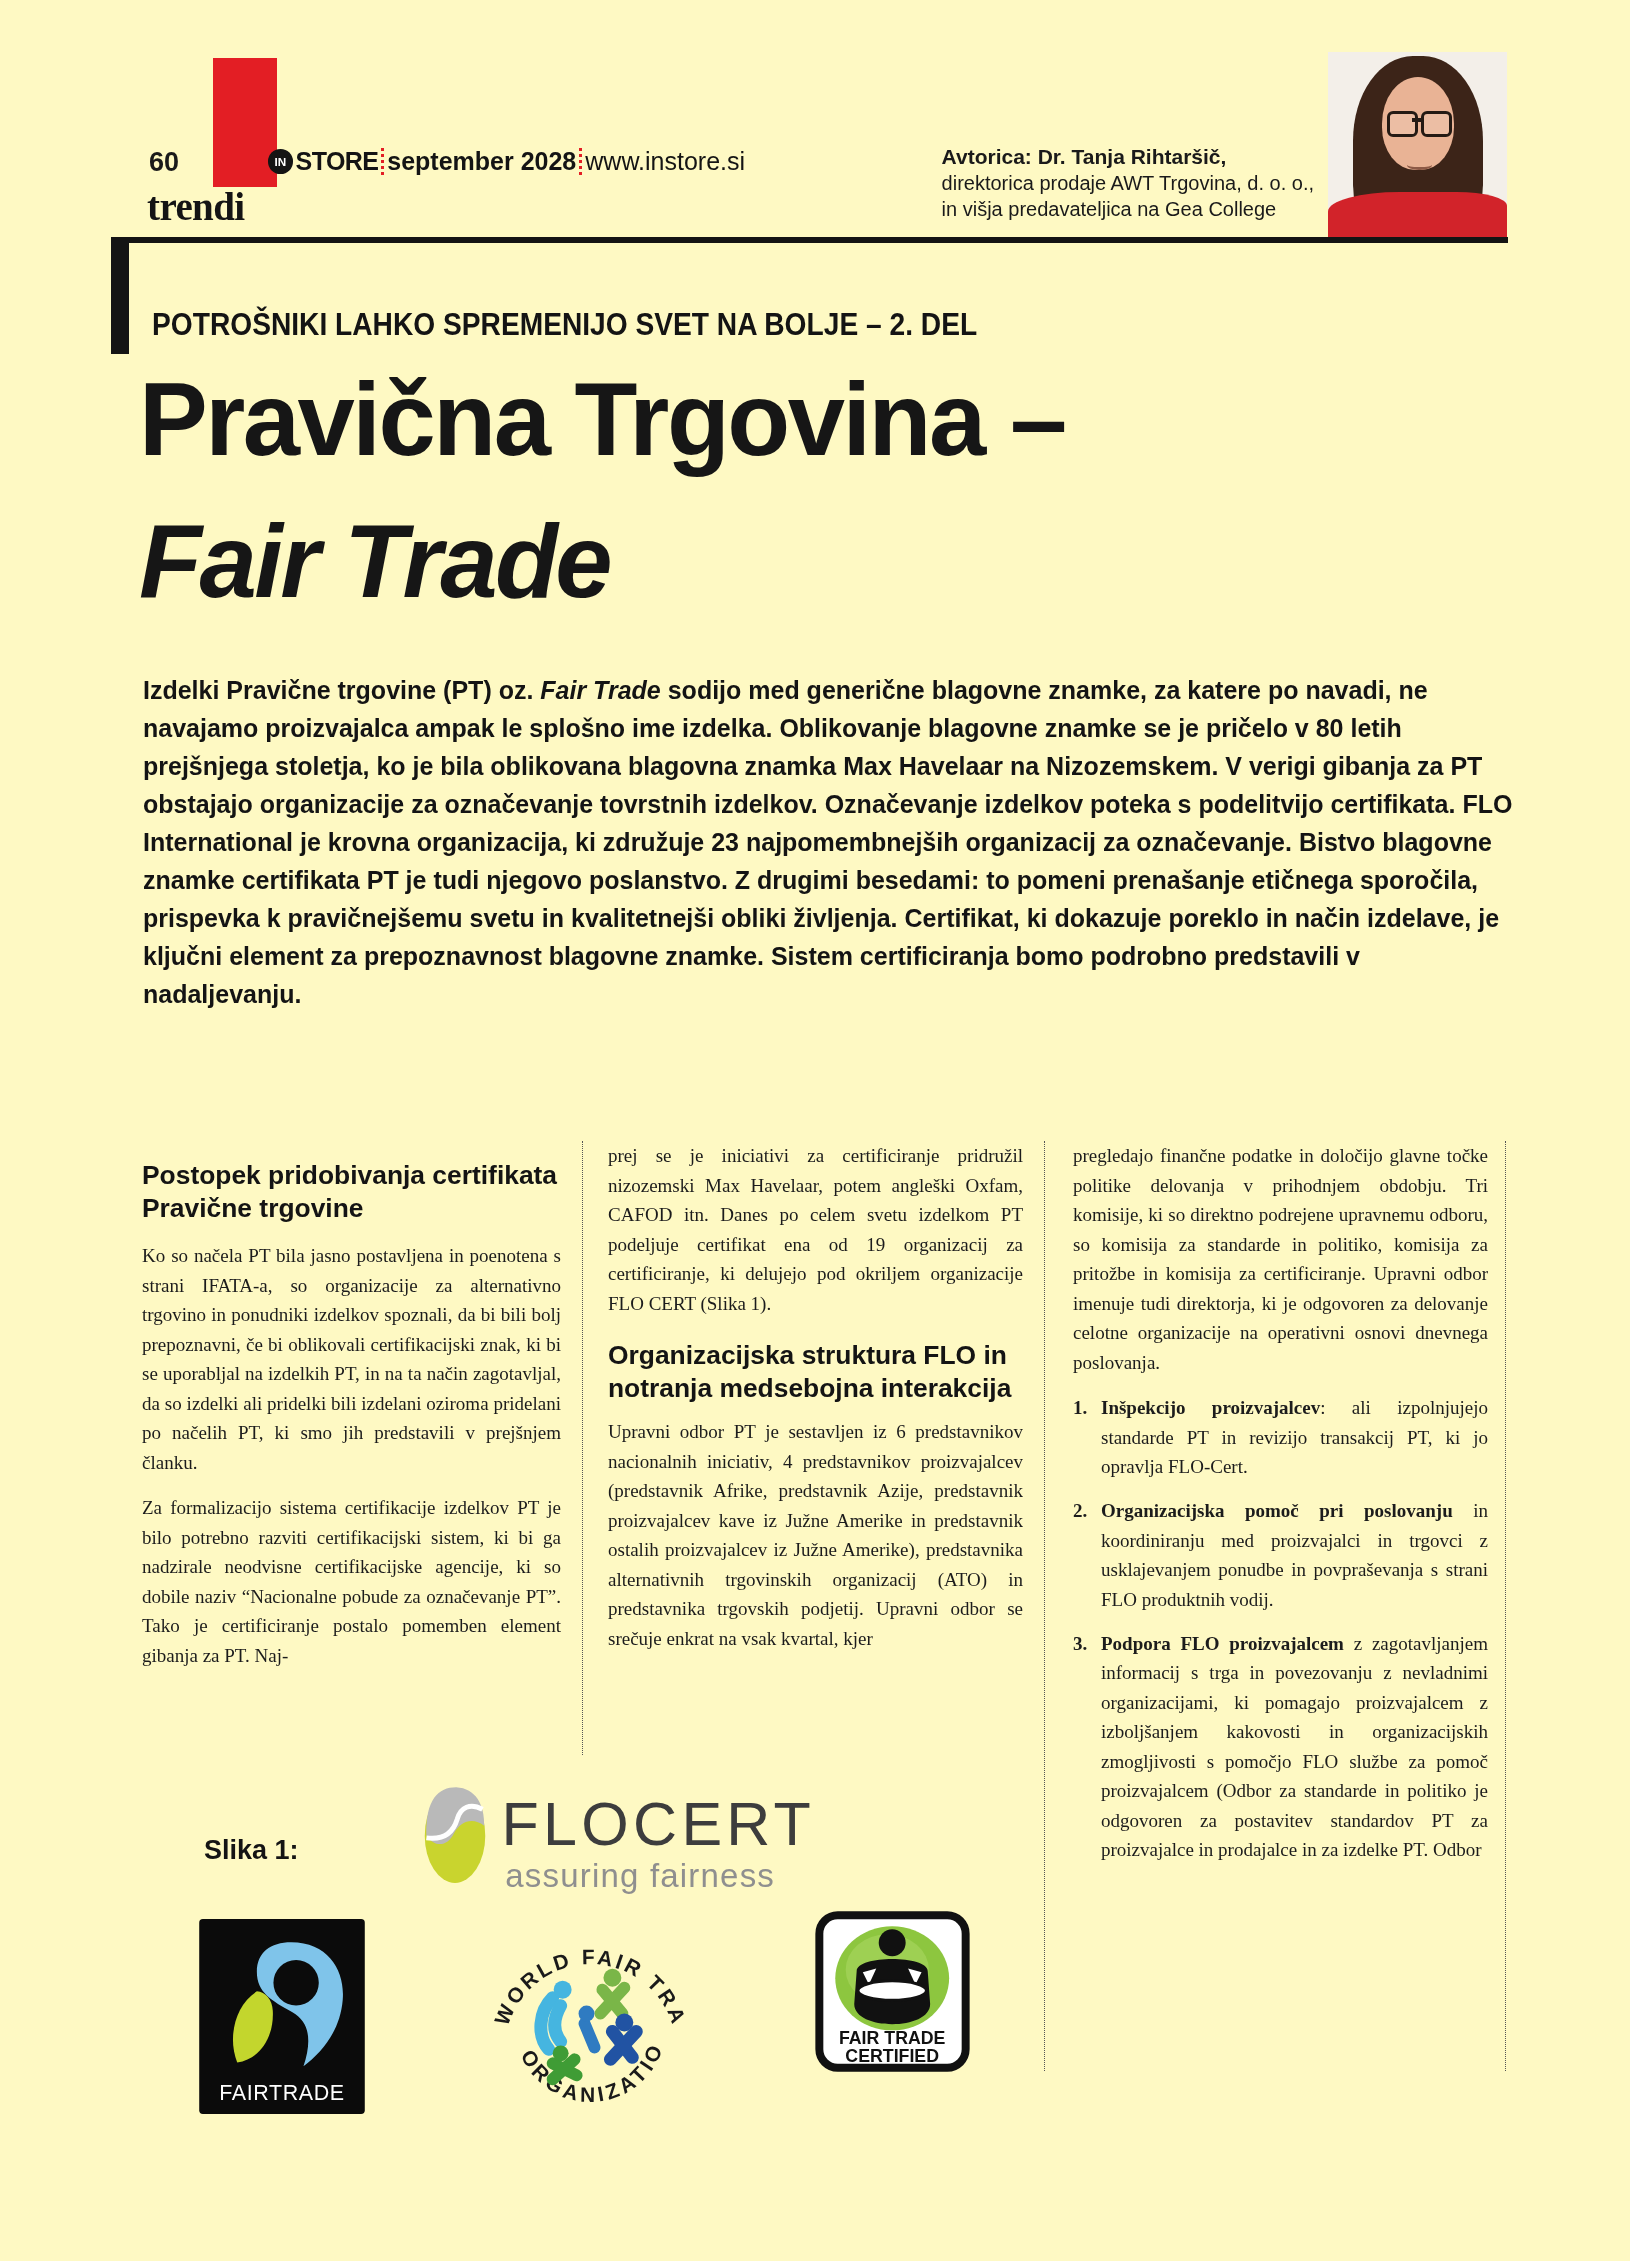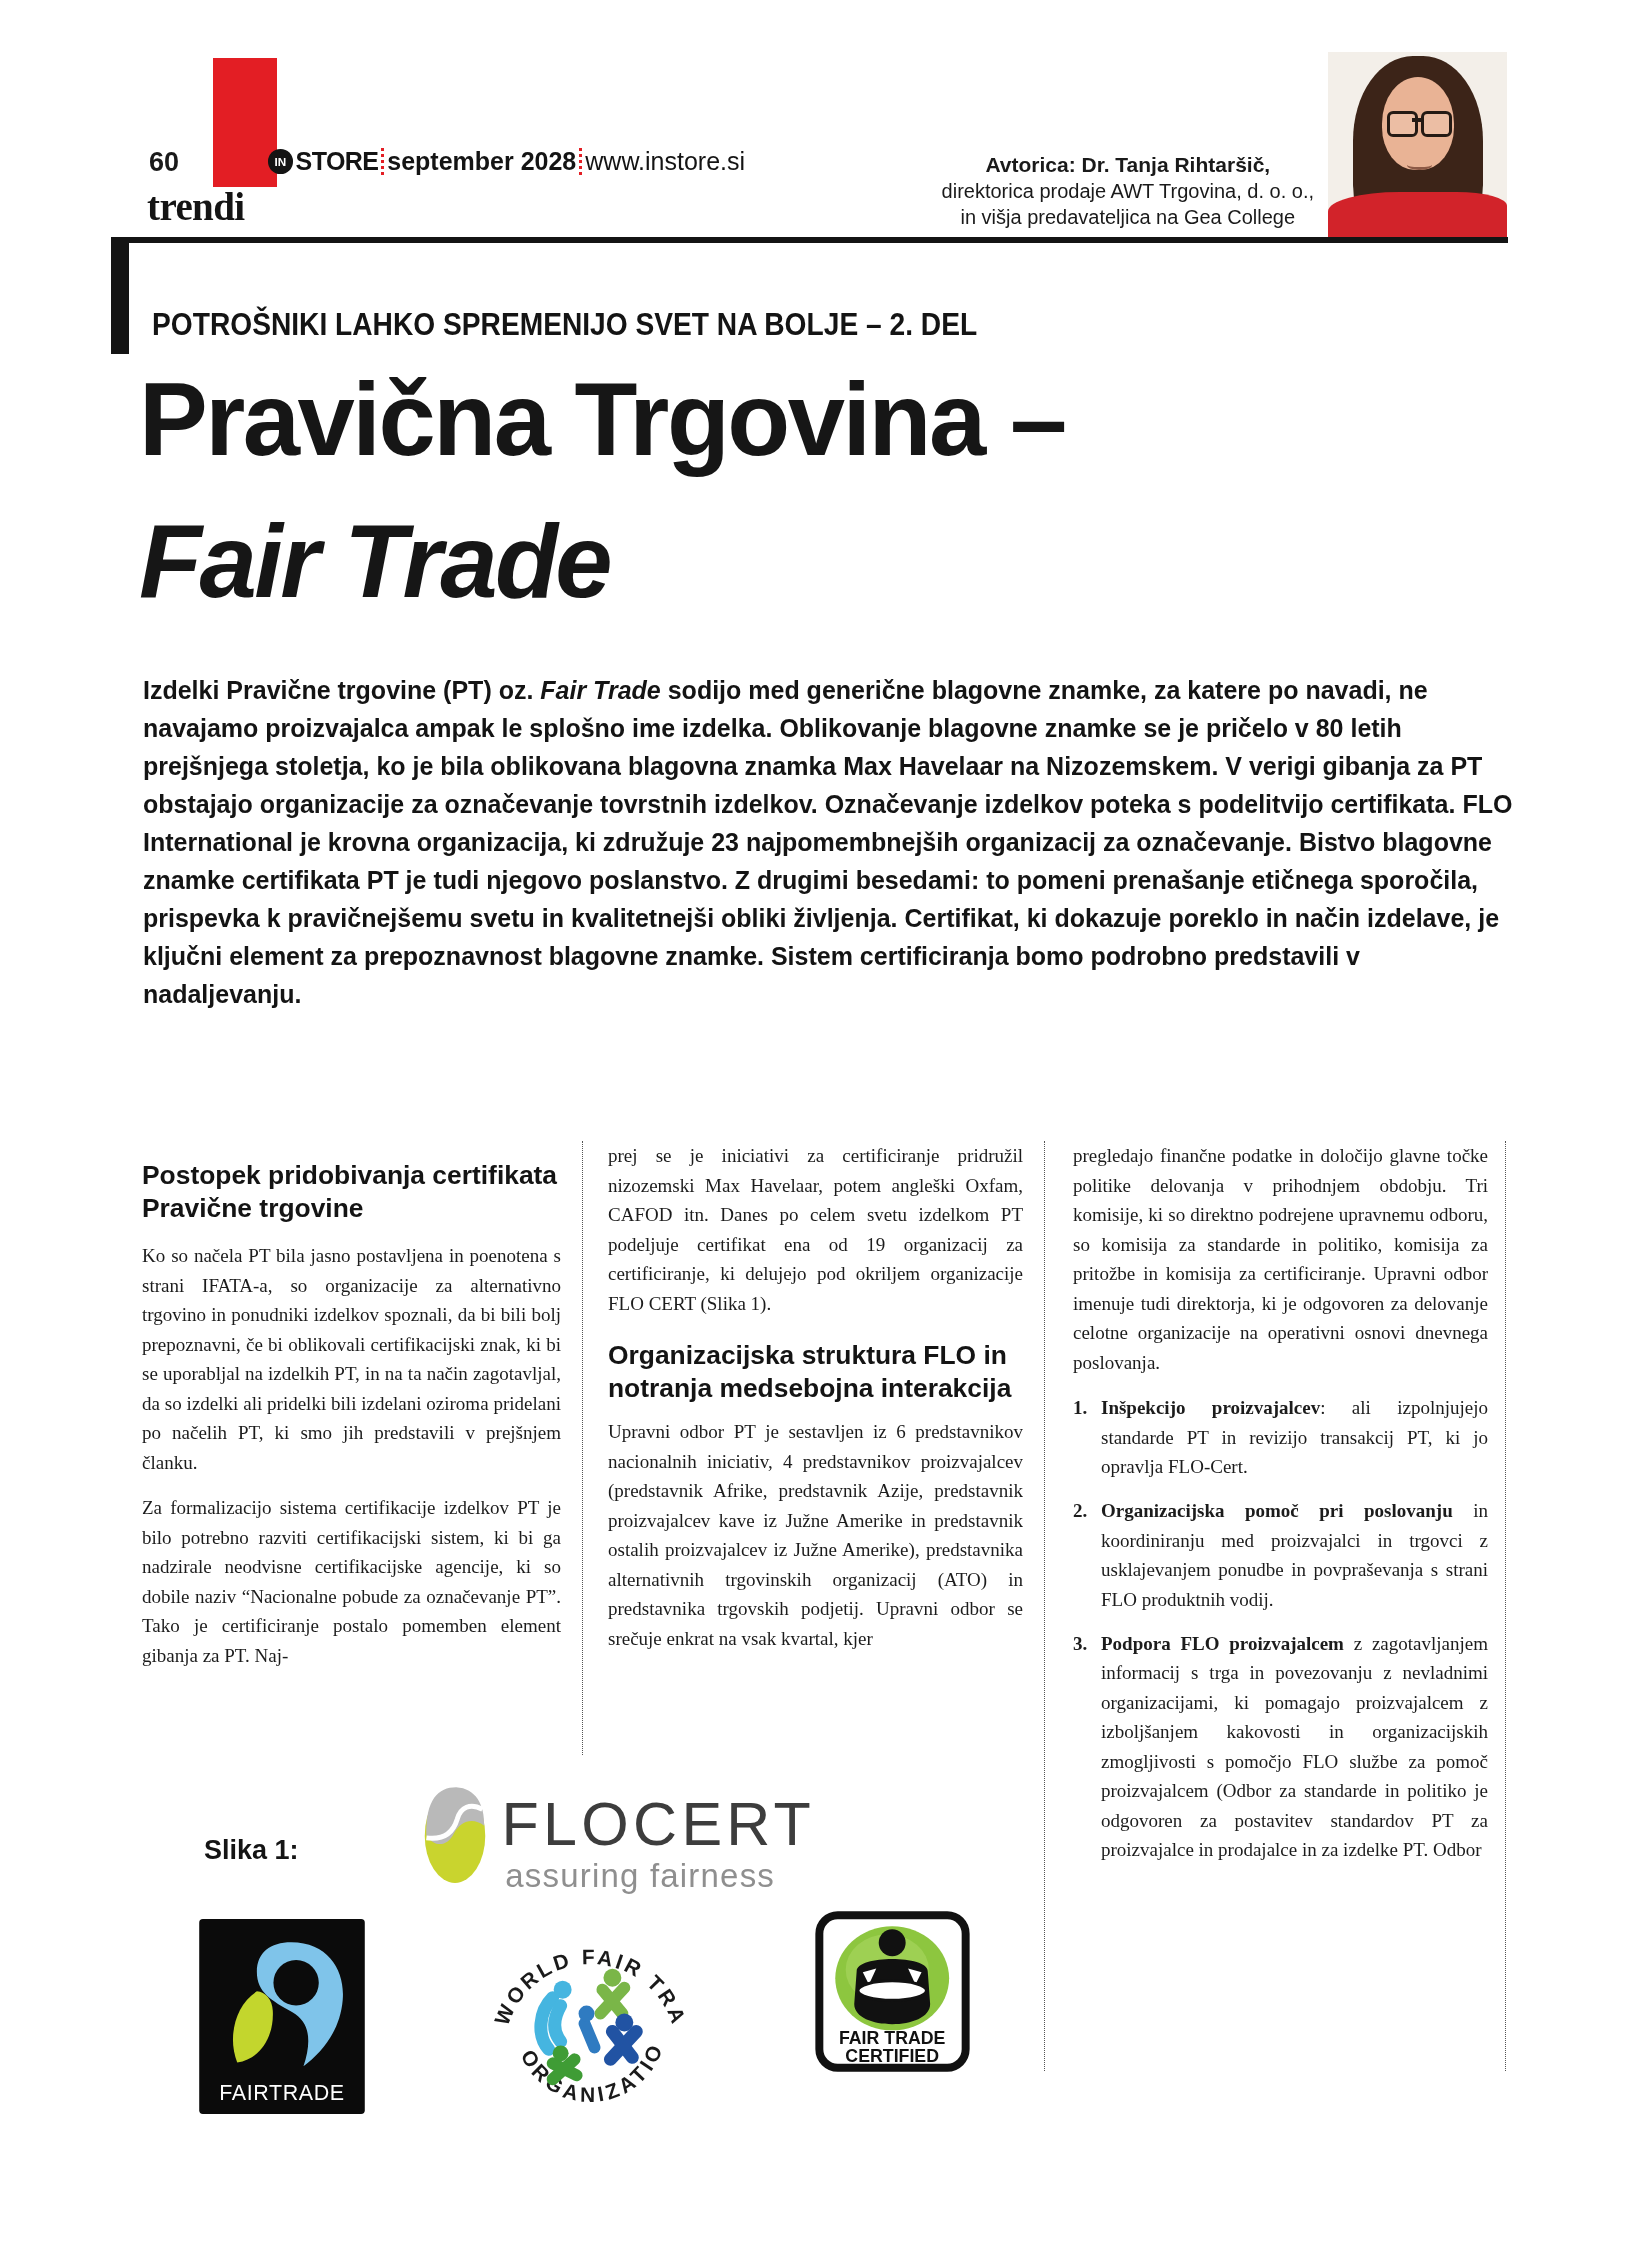--- a/index.html
+++ b/index.html
@@ -1,32 +1,32 @@
 <!DOCTYPE html>
 <html style="font-size:9.8px"><head>
 <meta charset="utf-8">
 <style>
   html,body{margin:0;padding:0;background:#e9e9e9;}
-  .page{position:relative;width:1630px;height:2261px;background:#ffffff;overflow:hidden;
+  .page{position:relative;width:1630px;height:2261px;background:#fef9c3;overflow:hidden;
         font-family:"Liberation Sans", sans-serif;color:#111;}
   .abs{position:absolute;}
 
   
   .pagenum{left:149px;top:147px;font-size:27px;font-weight:bold;color:#1a1a1a;}
   .redbox{left:213px;top:58px;width:64px;height:129px;background:#e31e24;}
   .brandrow{left:268px;top:147px;display:flex;align-items:center;gap:3px;}
   .incircle{width:24.6px;height:24.6px;border-radius:50%;background:#141414;color:#fff;
             display:flex;align-items:center;justify-content:center;font-size:11.7px;font-weight:bold;letter-spacing:0;}
   .store{font-size:25px;font-weight:bold;color:#141414;letter-spacing:-0.6px;}
   .issue{font-size:25px;font-weight:bold;color:#141414;}
   .site{font-size:25px;font-weight:normal;color:#141414;}
   .vsep{height:27px;border-left:3.1px dotted #e31e24;}
   .trendi{left:147px;top:184px;font-family:"Liberation Serif",serif;font-weight:bold;
           font-size:39px;letter-spacing:-0.6px;color:#141414;}
-  .authorblk{right:316px;top:152px;text-align:center;line-height:26px;color:#1a1a1a;}
+  .authorblk{right:316px;top:144px;text-align:left;line-height:26px;color:#1a1a1a;}
   .authorblk .l1{font-size:21px;font-weight:bold;}
   .authorblk .l2,.authorblk .l3{font-size:20px;}
   .photo{left:1328px;top:52px;width:179px;height:185px;background:#f3efe9;overflow:hidden;}
   .hair{position:absolute;left:24.6px;top:3.7px;width:130px;height:184px;background:#3c2418;border-radius:46% 46% 30% 30%;}
   .face{position:absolute;left:54px;top:24.6px;width:72px;height:93px;background:#e9b395;border-radius:50% 50% 46% 46%;}
   .glasses{position:absolute;left:59px;top:59px;width:61px;height:21px;}
   .lens{position:absolute;width:24.6px;height:19.6px;border:3.7px solid #241a14;border-radius:6.1px;background:rgba(255,255,255,.15);}
   .lens.r{left:34px;}
   .bridge{position:absolute;left:24.6px;top:7.4px;width:11px;height:3.7px;background:#241a14;}
   .smile{position:absolute;left:79px;top:108px;width:24.6px;height:7.4px;border-bottom:3.1px solid #8d5a46;border-radius:50%;}

